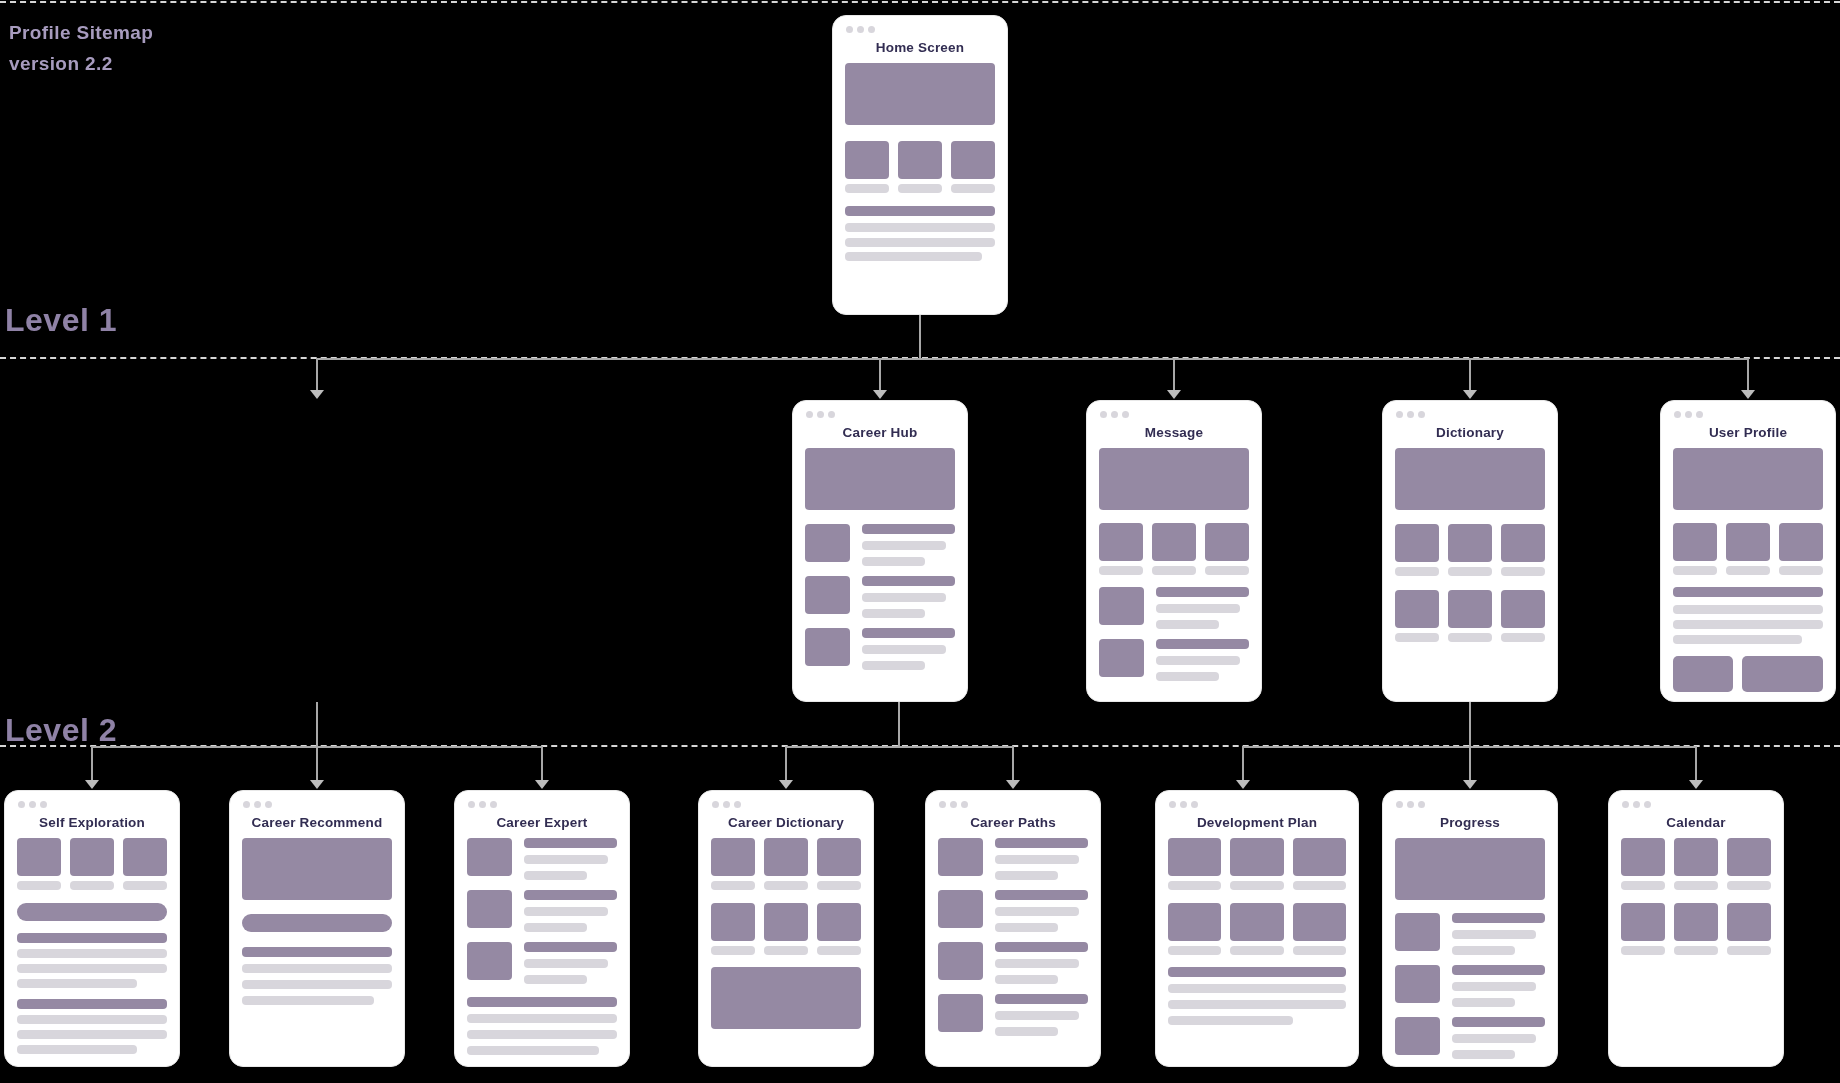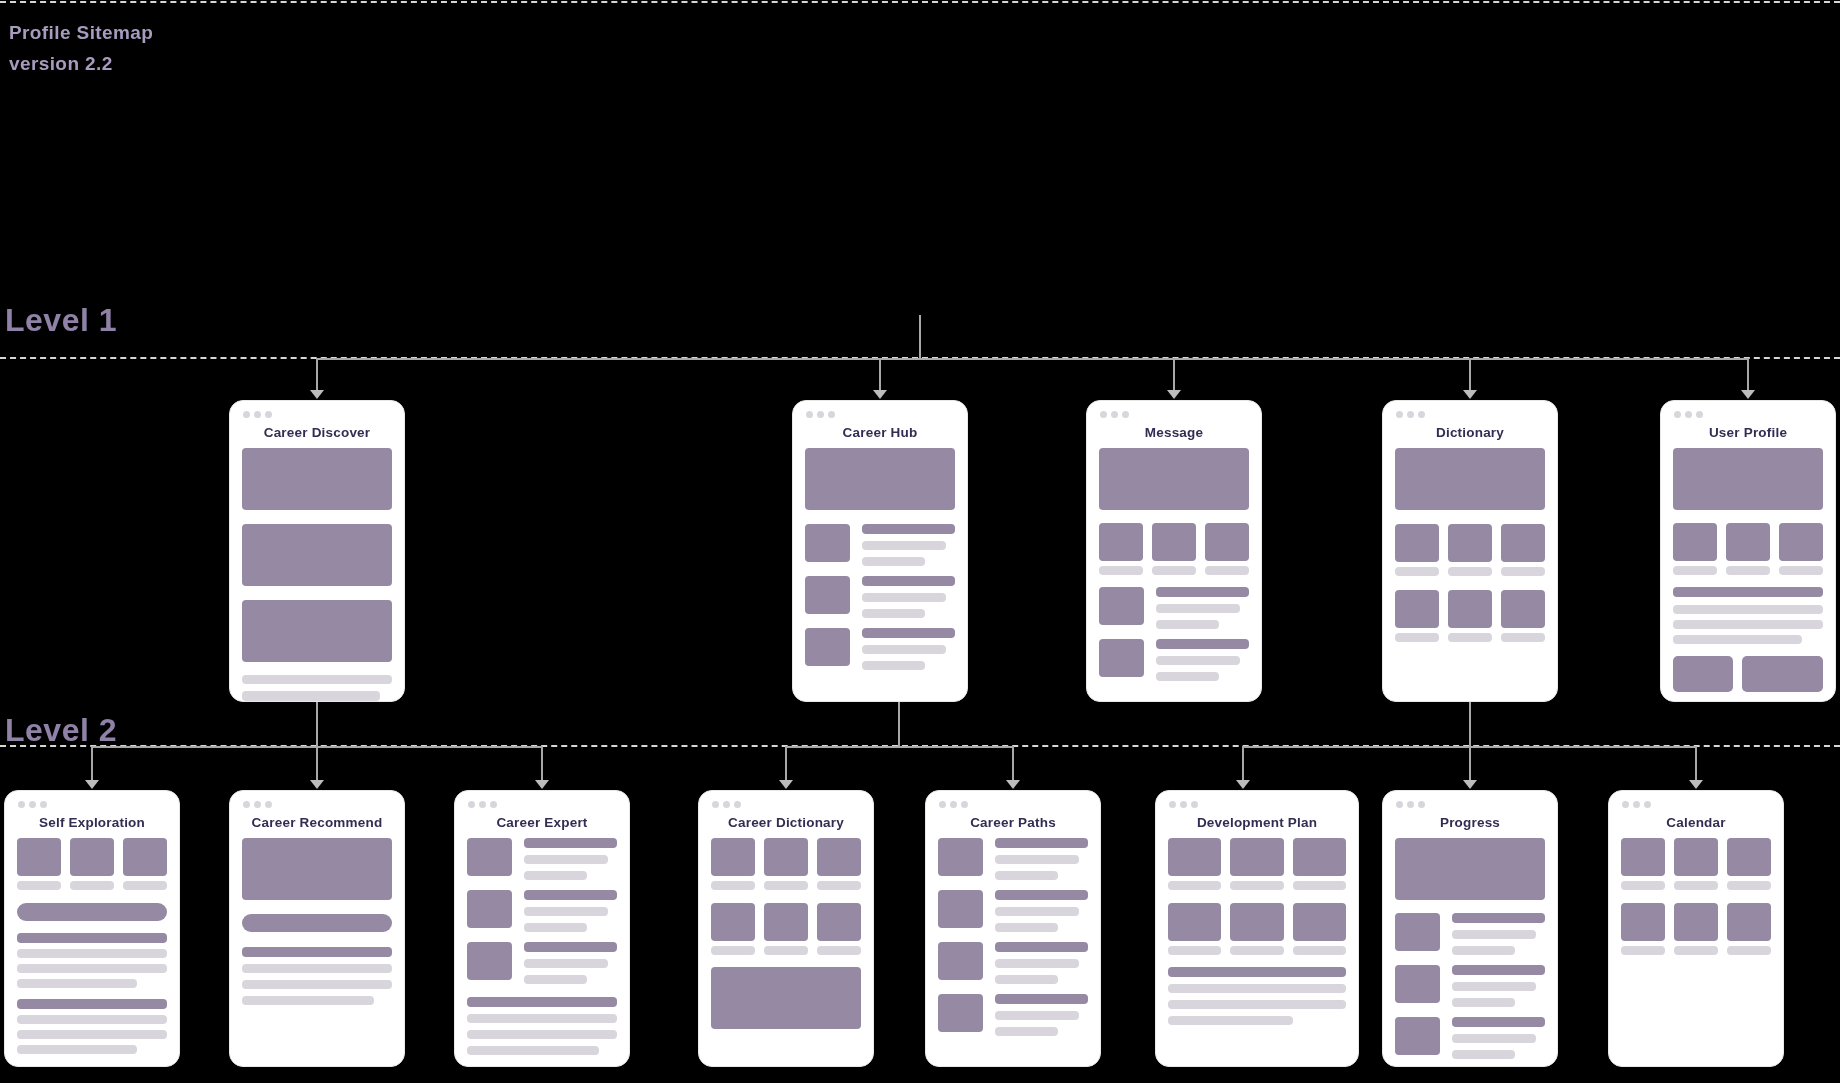--- a/index.html
+++ b/index.html
@@ -94,33 +94,43 @@
     <div class="line v" style="left: 786px; top: 746px; height: 35px;"></div>
     <div class="arrow" style="left: 786px; top: 780px;"></div>
     <div class="line v" style="left: 1013px; top: 746px; height: 35px;"></div>
     <div class="arrow" style="left: 1013px; top: 780px;"></div>
     <div class="line v" style="left: 1243px; top: 746px; height: 35px;"></div>
     <div class="arrow" style="left: 1243px; top: 780px;"></div>
     <div class="line v" style="left: 1470px; top: 746px; height: 35px;"></div>
     <div class="arrow" style="left: 1470px; top: 780px;"></div>
     <div class="line v" style="left: 1696px; top: 746px; height: 35px;"></div>
     <div class="arrow" style="left: 1696px; top: 780px;"></div>
-    <div class="card" style="left: 229px; top: 400px; width: 176px; height: 302px;">
-      <div class="dots">
-        <div class="dot"></div>
-        <div class="dot"></div>
-        <div class="dot"></div>
-      </div>
-      <div class="card-title">Career Discover</div>
-      <div class="card-body">
-        <div class="blk purple box" style="height: 62px;"></div>
-        <div class="blk purple box" style="height: 62px; margin-top: 14px;"></div>
-        <div class="blk purple box" style="height: 62px; margin-top: 14px;"></div>
-        <div class="blk bar gray" style="height: 9px; width: 100%; margin-top: 13px;"></div>
-        <div class="blk bar gray" style="height: 10px; width: 92%; margin-top: 7px;"></div>
+    <div class="card" style="left: 832px; top: 15px; width: 176px; height: 300px;">
+      <div class="dots">
+        <div class="dot"></div>
+        <div class="dot"></div>
+        <div class="dot"></div>
+      </div>
+      <div class="card-title">Home Screen</div>
+      <div class="card-body">
+        <div class="blk purple box" style="height: 62px;"></div>
+        <div class="blk rowflex" style="margin-top: 16px;">
+          <div class="cell purple" style="height: 38px;"></div>
+          <div class="cell purple" style="height: 38px;"></div>
+          <div class="cell purple" style="height: 38px;"></div>
+        </div>
+        <div class="blk rowflex" style="margin-top: 5px;">
+          <div class="cell gray" style="height: 9px;"></div>
+          <div class="cell gray" style="height: 9px;"></div>
+          <div class="cell gray" style="height: 9px;"></div>
+        </div>
+        <div class="blk bar purple" style="height: 10px; width: 100%; margin-top: 13px;"></div>
+        <div class="blk bar gray" style="height: 9px; width: 100%; margin-top: 7px;"></div>
+        <div class="blk bar gray" style="height: 9px; width: 100%; margin-top: 6px;"></div>
+        <div class="blk bar gray" style="height: 9px; width: 91%; margin-top: 5px;"></div>
       </div>
     </div>
     <div class="card" style="left: 1086px; top: 400px; width: 176px; height: 302px;">
       <div class="dots">
         <div class="dot"></div>
         <div class="dot"></div>
         <div class="dot"></div>
       </div>
       <div class="card-title">Message</div>
       <div class="card-body">

